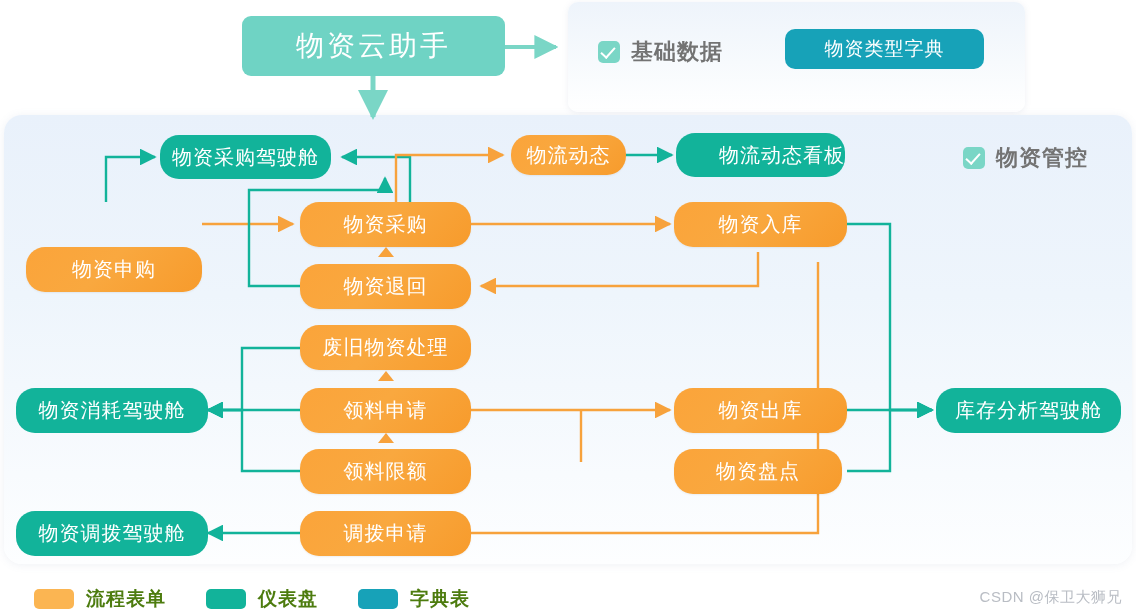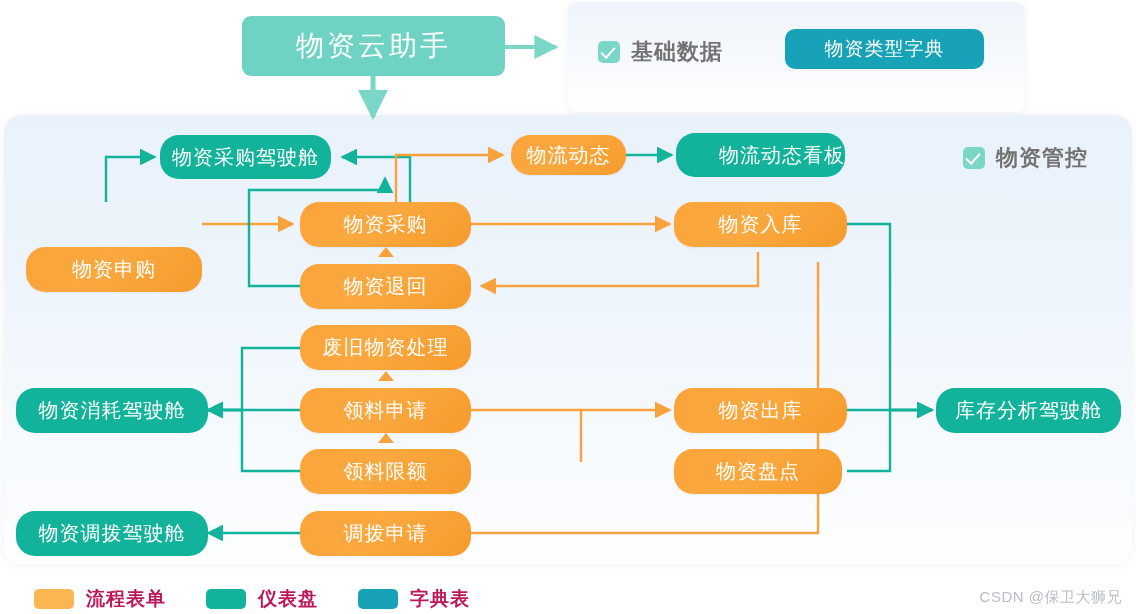--- a/index.html
+++ b/index.html
@@ -38,21 +38,21 @@
   .chk-label{margin-left:11px;font-size:22px;font-weight:bold;color:#737373;
              letter-spacing:1px;white-space:nowrap;}
 
   
   .svg-layer{position:absolute;left:0;top:0;width:1136px;height:614px;z-index:3;}
 
   
   .legend{position:absolute;left:34px;top:586px;display:flex;align-items:center;z-index:8;}
   .legend-item{display:flex;align-items:center;margin-right:40px;}
   .legend-sw{width:40px;height:20px;border-radius:5px;flex:none;}
-  .legend-tx{margin-left:12px;font-size:19px;font-weight:bold;color:#be185d;
+  .legend-tx{margin-left:12px;font-size:19px;font-weight:bold;color:#4d7c0f;
              letter-spacing:1px;white-space:nowrap;}
   .watermark{position:absolute;right:14px;top:588px;font-size:15px;color:#b9bdc4;
              letter-spacing:.5px;z-index:8;white-space:nowrap;}
 </style>
 </head>
 <body>
 
 <div class="stage">
 
   <div class="panel-top"></div>

